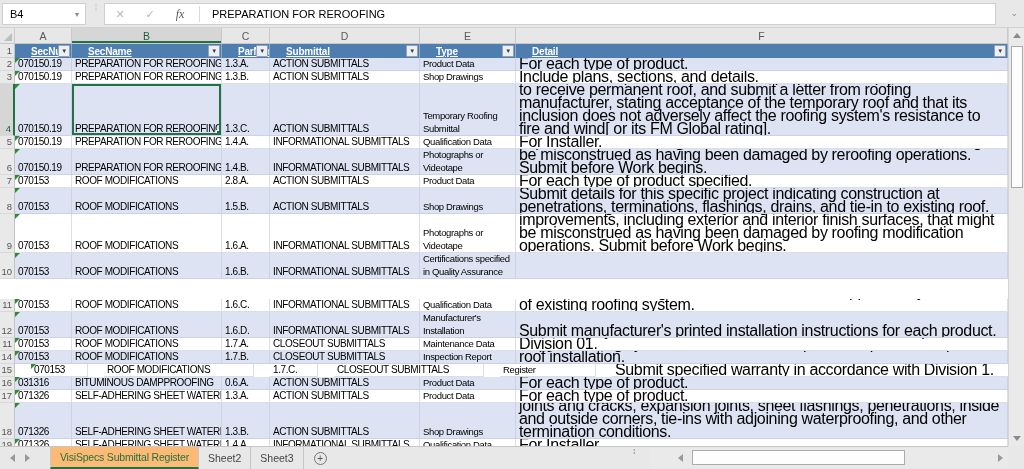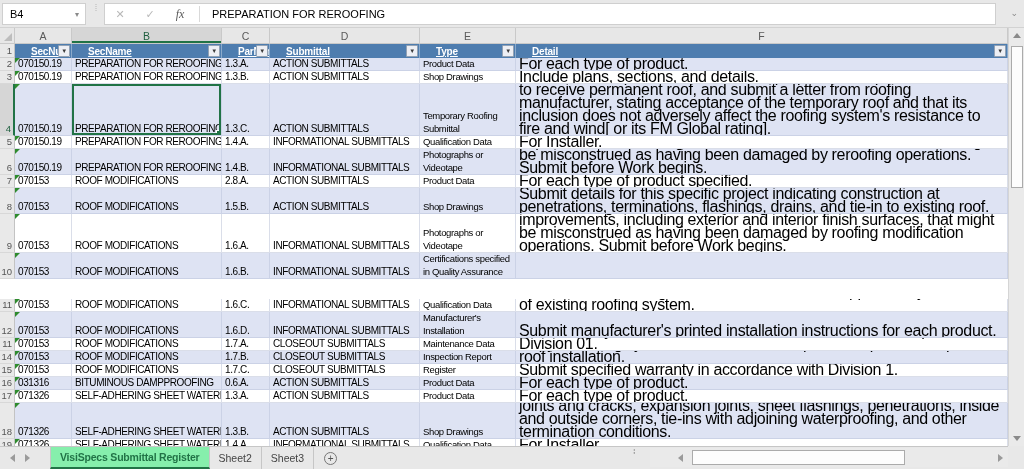--- a/index.html
+++ b/index.html
@@ -53,21 +53,21 @@
   #vthumb{position:absolute;left:2px;top:18px;width:12px;height:142px;background:#FDFDFD;border:1px solid #ABABAB;}
 
   
   #bottombar{position:absolute;left:0;top:446px;width:1024px;height:23px;background:#E8E8E8;border-top:1px solid #C6C6C6;display:flex;align-items:stretch;}
   #tabnav{display:flex;align-items:center;gap:10px;padding:0 8px 0 10px;}
   .tri-left{width:0;height:0;border-top:4px solid transparent;border-bottom:4px solid transparent;border-right:5px solid #9a9a9a;}
   .tri-right{width:0;height:0;border-top:4px solid transparent;border-bottom:4px solid transparent;border-left:5px solid #9a9a9a;}
   #tab-list{display:flex;align-items:stretch;margin-left:12px;}
   .tab{display:flex;align-items:center;padding:0 9px;font-size:10.5px;color:#444;border-right:1px solid #C6C6C6;}
   .tab.first{border-left:1px solid #C6C6C6;}
-  .tab.active{background:#86efac;color:#217346;font-weight:bold;border-bottom:2px solid #217346;letter-spacing:-.2px;}
+  .tab.active{background:#fdba74;color:#217346;font-weight:normal;border-bottom:2px solid #217346;letter-spacing:-.2px;}
   #addsheet{display:flex;align-items:center;margin-left:10px;}
   #addsheet .circ{width:13px;height:13px;border:1px solid #767676;border-radius:50%;color:#555;font-size:10px;line-height:11px;text-align:center;}
   #hsplit{position:absolute;left:633px;top:449px;color:#9a9a9a;font-size:8px;letter-spacing:-2px;line-height:5px;}
   #hscroll{position:absolute;left:650px;top:448px;width:358px;height:19px;background:#EAEAEA;}
   .harrow{position:absolute;top:0;width:16px;height:19px;display:flex;align-items:center;justify-content:center;}
   #hthumb{position:absolute;left:42px;top:2px;width:213px;height:15px;background:#FDFDFD;border:1px solid #ABABAB;}
   #corner-gap{position:absolute;left:1008px;top:446px;width:16px;height:23px;background:#E8E8E8;}
 </style>
 </head>
 <body>
@@ -413,21 +413,21 @@
           <div class="cell nw" style="width: 150px;">
             <span class="txt">CLOSEOUT SUBMITTALS</span>
           </div>
           <div class="cell wrap typec" style="width: 96px;">
             <span class="txt">Inspection Report</span>
           </div>
           <div class="cell wrap detail" style="width: 492px;">
             <span class="txt">Copy of roofing system manufacturer's inspection report of completed roof installation.</span>
           </div>
         </div>
-        <div class="row white" style="height: 13px;">
+        <div class="row white" style="height: 13px; gap: 16px;">
           <div class="gut">15</div>
           <div class="cell nw" style="width: 57px;">
             <i class="tri"></i>
             <span class="txt">070153</span>
           </div>
           <div class="cell nw" style="width: 150px;">
             <span class="txt">ROOF MODIFICATIONS</span>
           </div>
           <div class="cell nw" style="width: 48px;">
             <span class="txt">1.7.C.</span>

